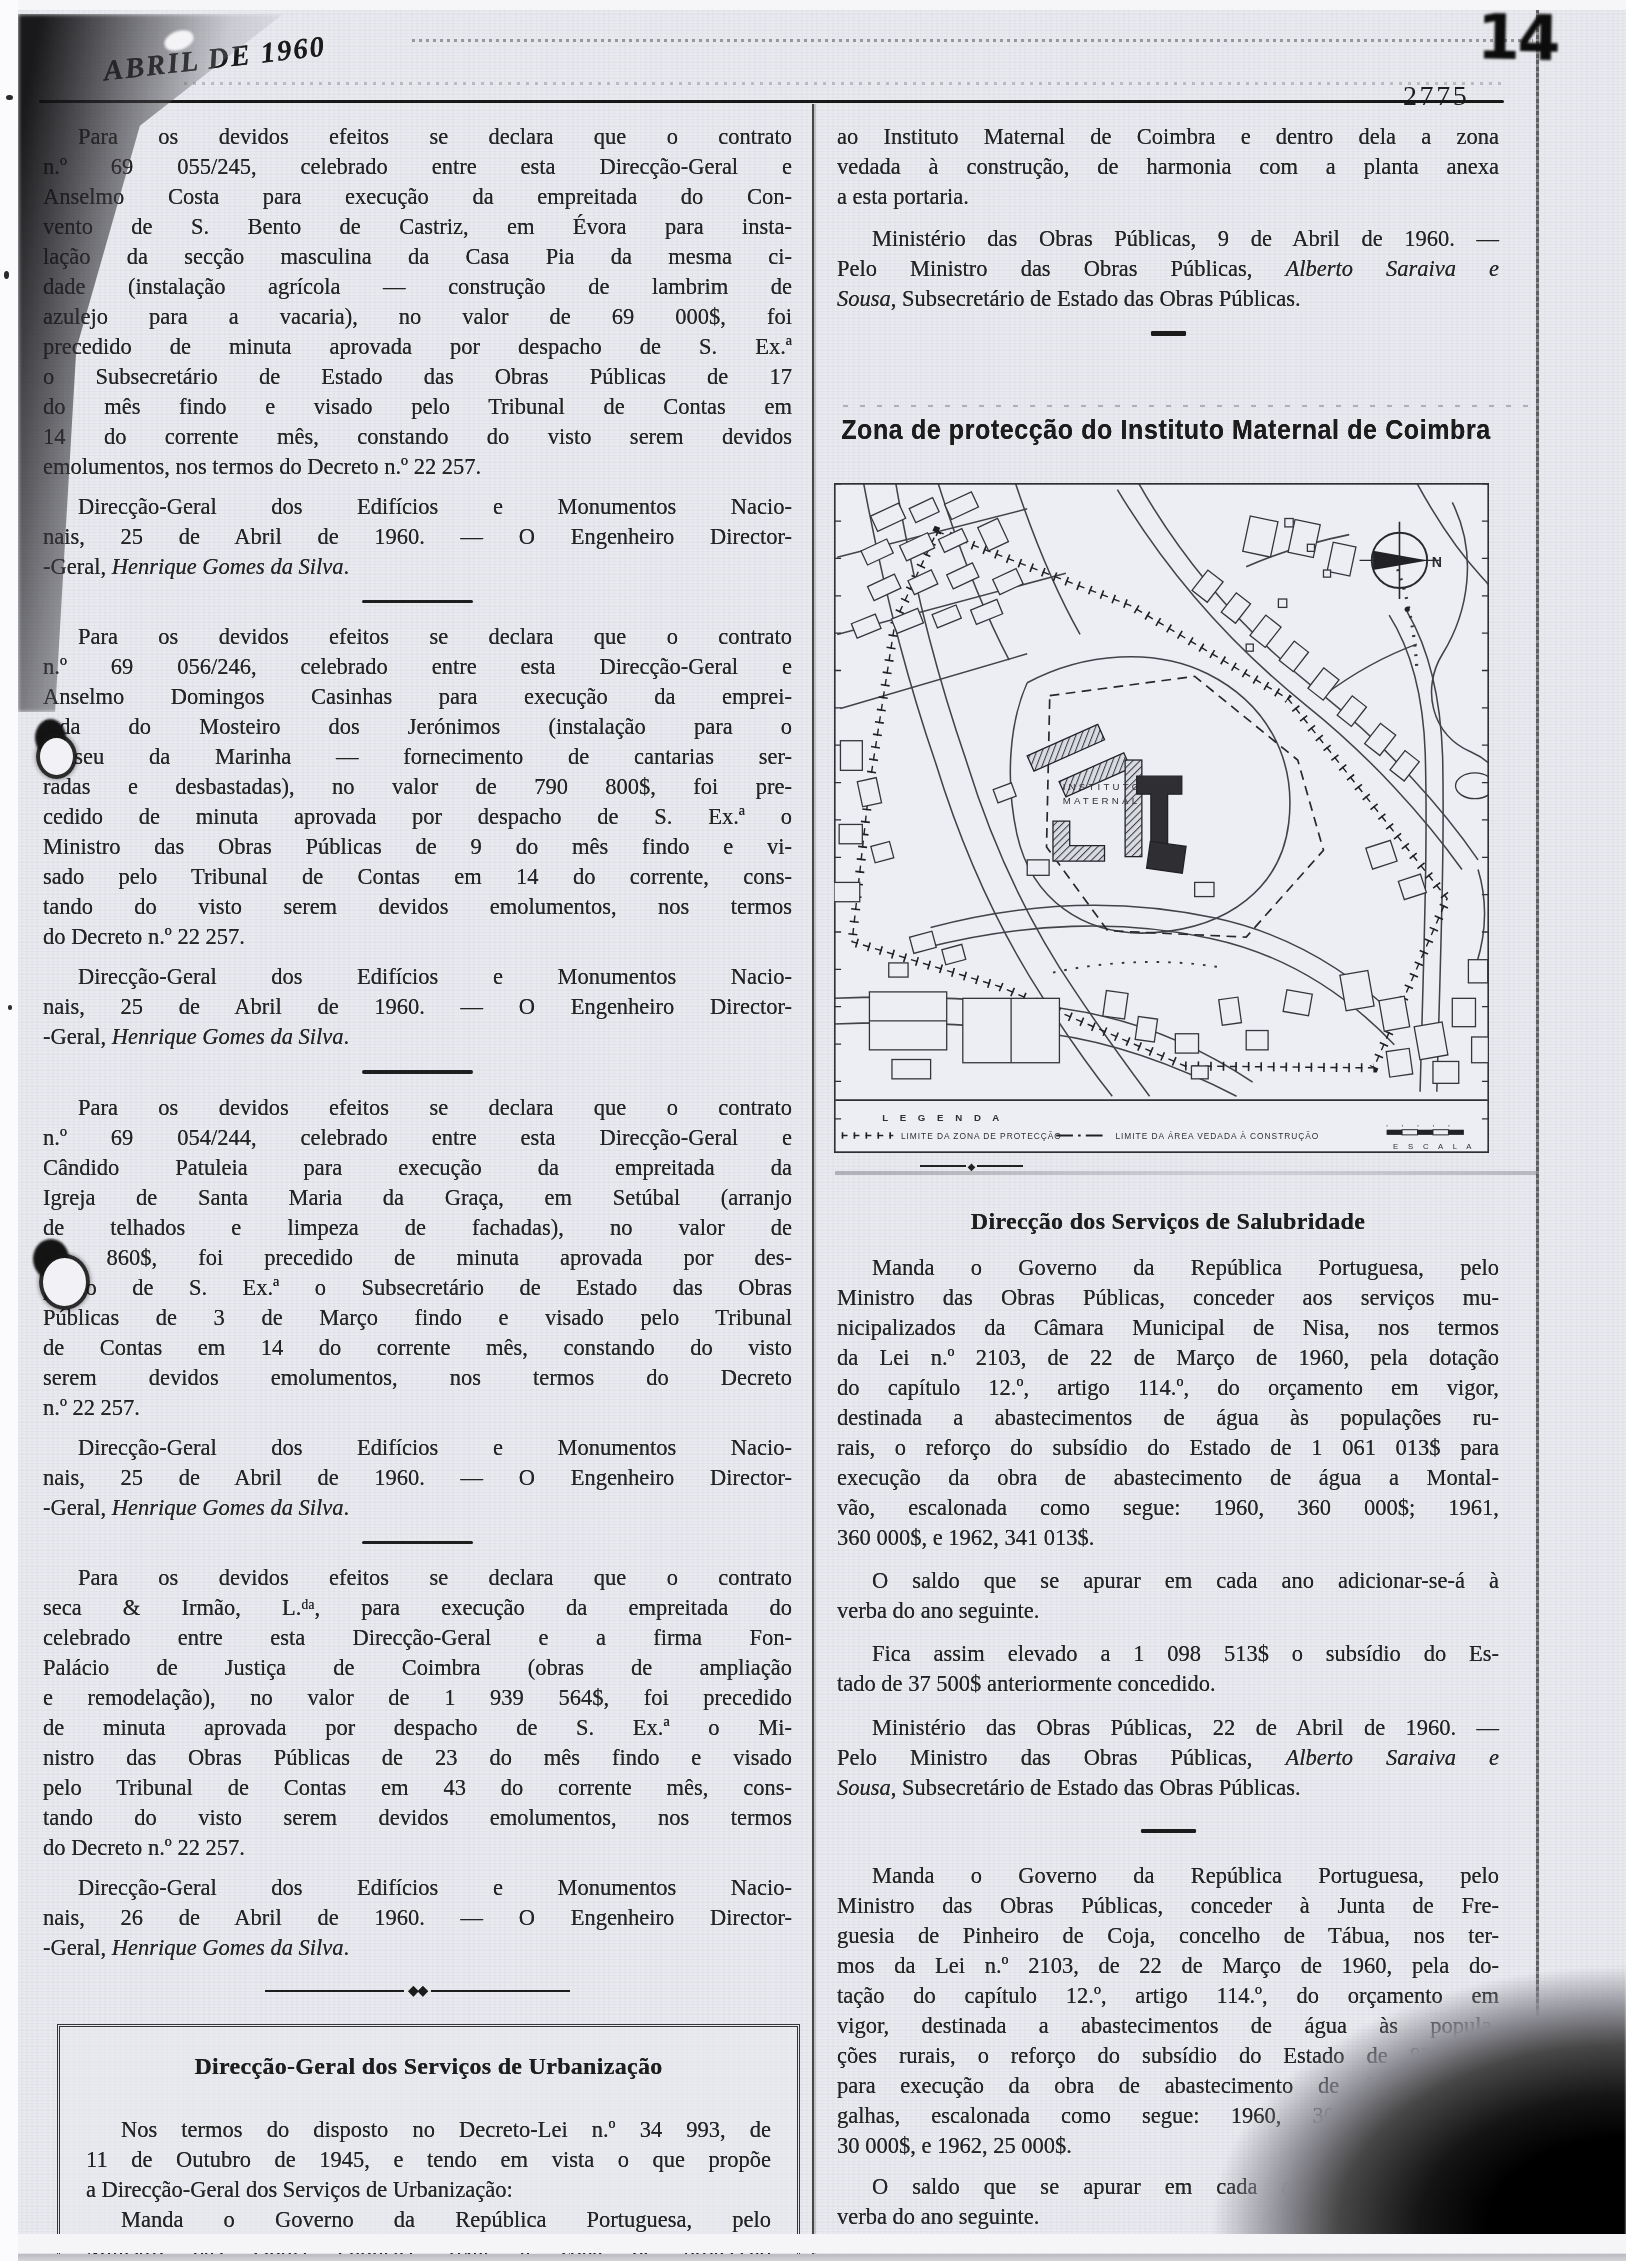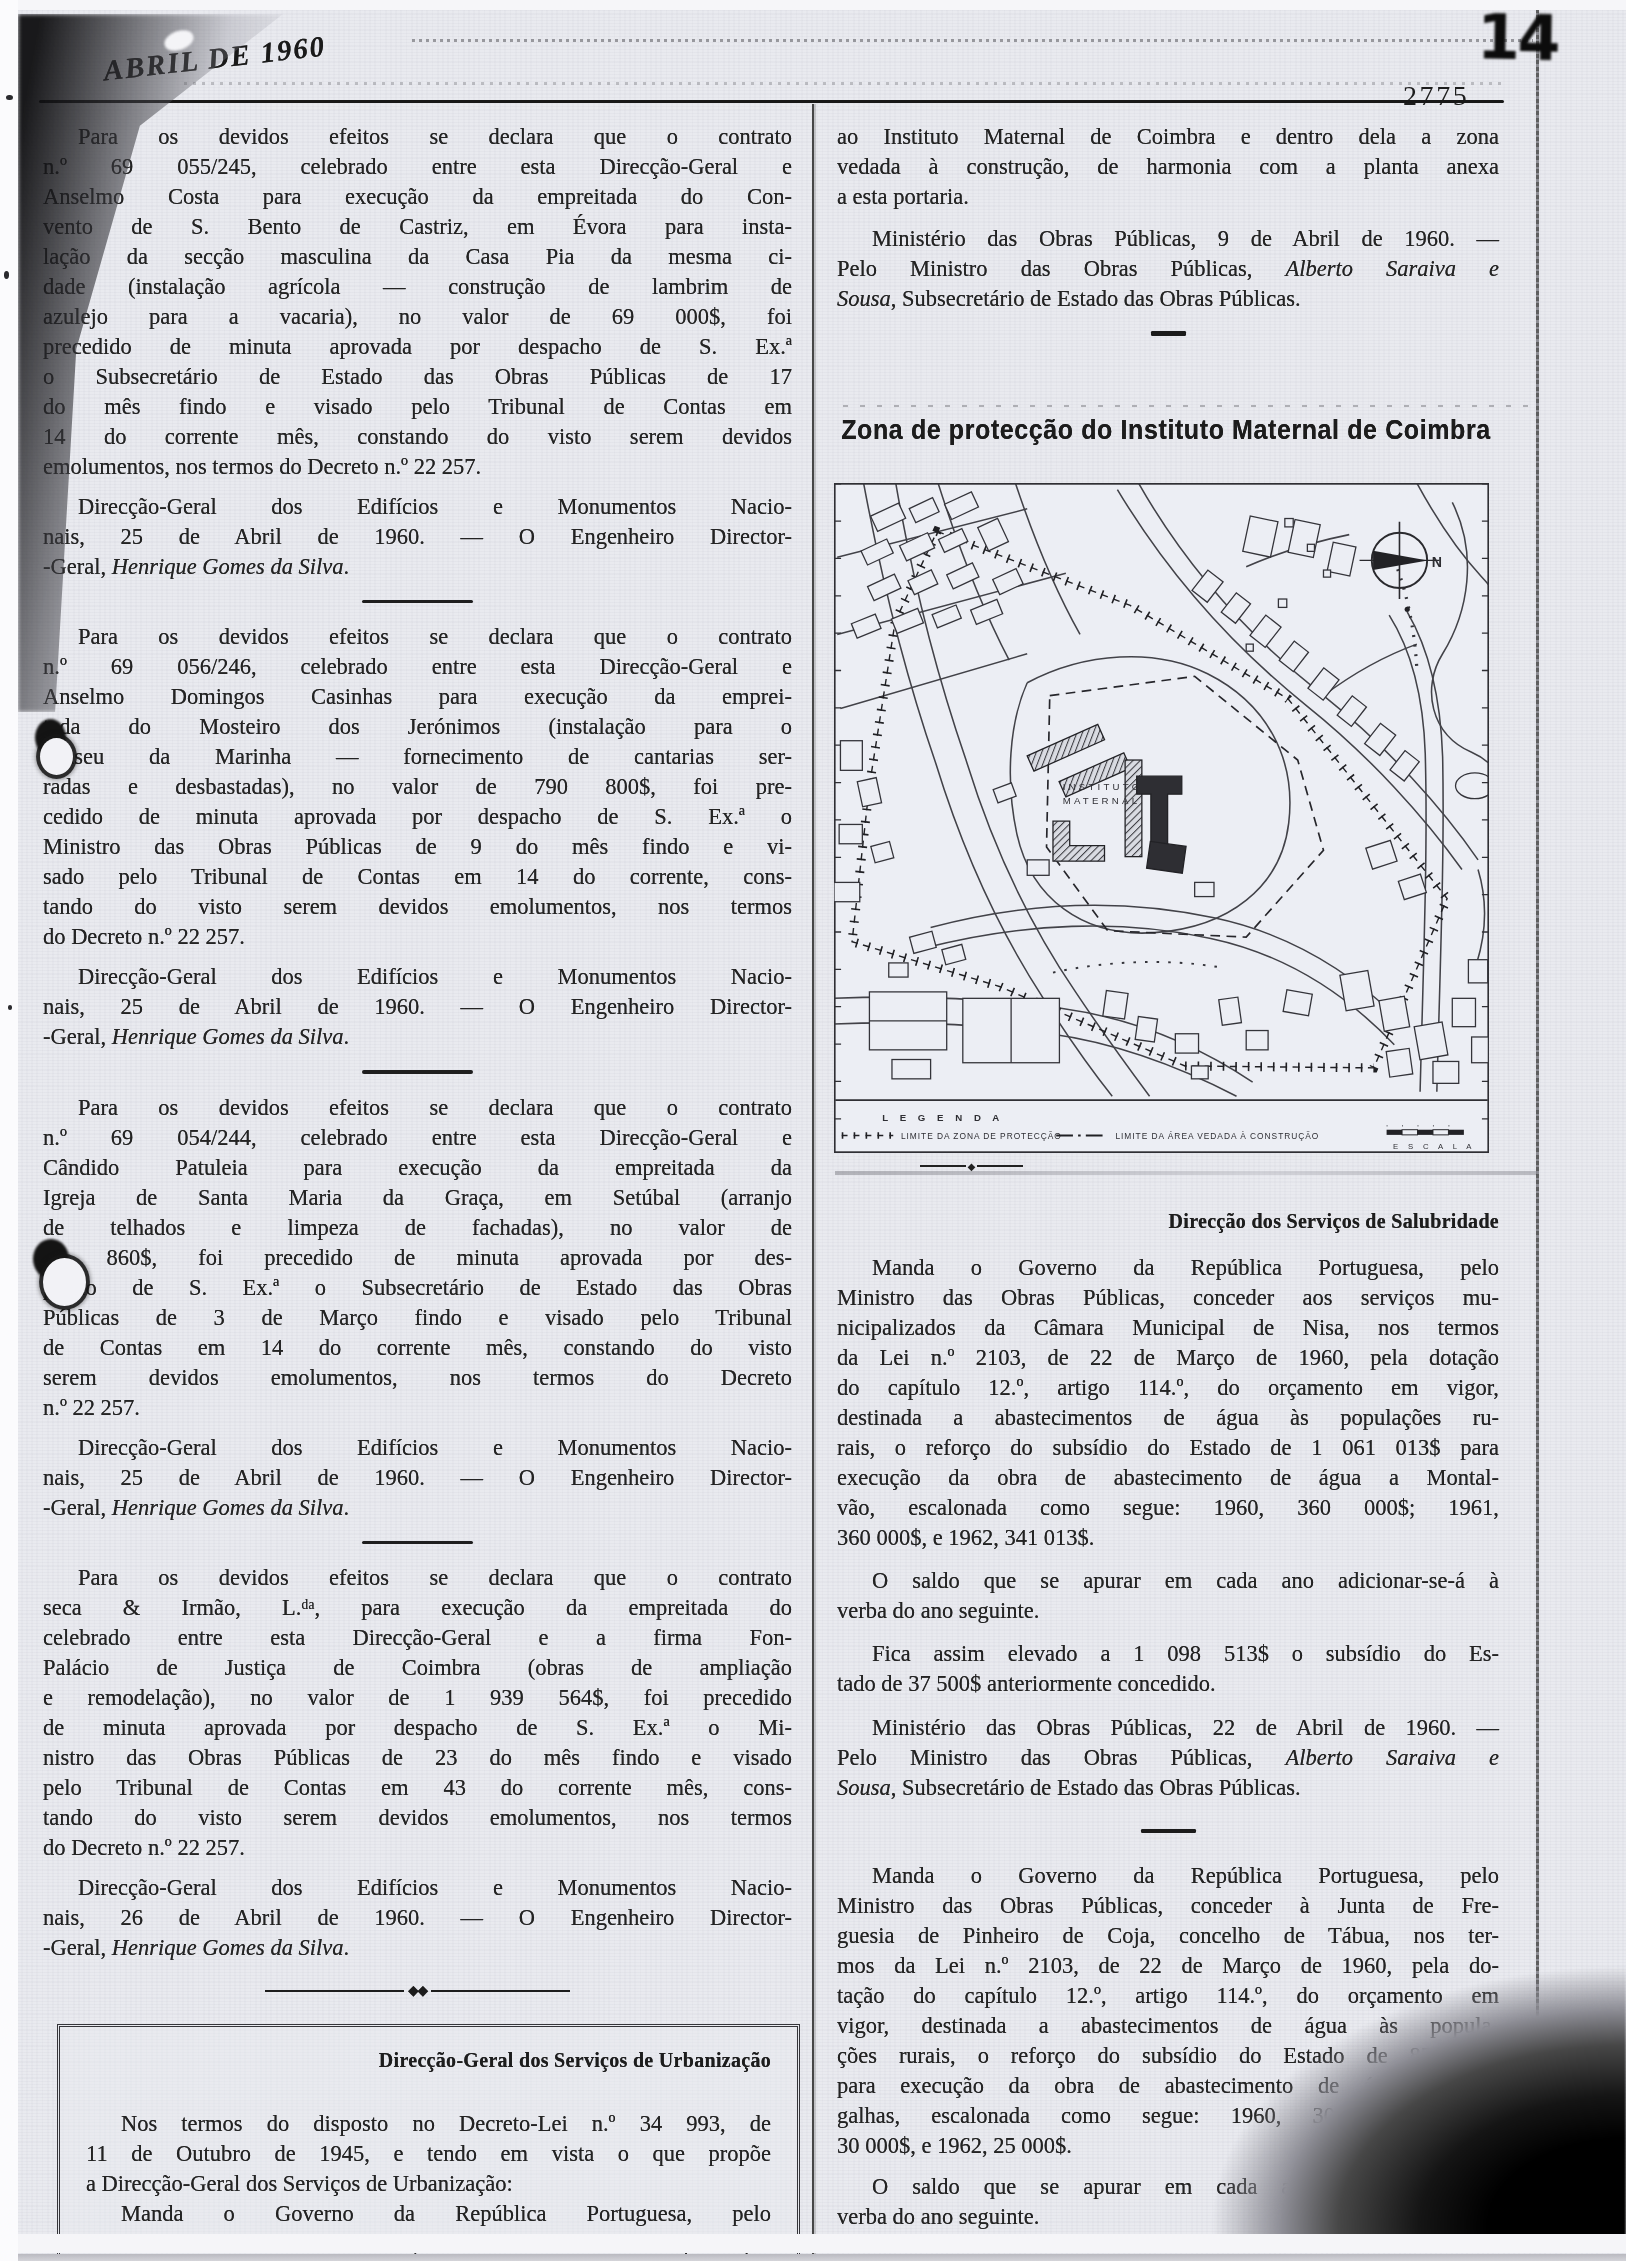--- a/index.html
+++ b/index.html
@@ -15,21 +15,21 @@
   .para .ln:last-child{text-align-last:left;}
   .para.cont .ln:last-child{text-align-last:justify;}
   .para.indent .ln:first-child{text-indent:35px;}
   .gap4{margin-top:10px}.gap18{margin-top:11.6px}.gap20{margin-top:13px}.gap22{margin-top:14px}
   .div-short{width:111px;height:3.2px;background:#1e1e1e;margin:18px auto 19.3px;border-radius:1.9px;}
   .div-tiny{width:35px;height:5.2px;background:#1b1b1b;margin:17px auto 0;border-radius:1.3px;}
   .div-med{width:55px;height:3.9px;background:#1b1b1b;margin:26px auto 28px;border-radius:1.3px;}
   .div-fancy{display:flex;align-items:center;justify-content:center;margin-top:24.5px;}
   .div-fancy .bar{width:139px;height:1.9px;background:#1c1c1c;}
   .div-fancy .dia{font-size:14px;line-height:6.4px;color:#1c1c1c;margin:0 3.9px;letter-spacing:-1.3px;}
-  .heading{font-weight:bold;text-align:right;font-size:20px;letter-spacing:0.3px;color:#1d1d1d;
+  .heading{font-weight:bold;text-align:center;font-size:24px;letter-spacing:0.3px;color:#1d1d1d;
     text-shadow:0 0 0.5px rgba(25,25,25,.8);}
   
   .hdr-date{position:absolute;left:103px;top:43px;font-style:italic;font-weight:bold;font-size:29px;
     letter-spacing:1.9px;transform:rotate(-6.5deg);color:#1a1a1a;z-index:6;}
   .hdr-page{position:absolute;left:1403px;top:80px;font-size:28px;letter-spacing:2.6px;color:#1d1d1d;z-index:6;}
   .hdr-rule{position:absolute;left:39px;top:100px;width:1465px;height:3.2px;background:#181818;border-radius:1.9px;z-index:6;}
   .stamp{position:absolute;left:1477px;top:1.3px;font-family:"DejaVu Sans",sans-serif;font-weight:900;
     font-size:62px;letter-spacing:-2.6px;color:#0c0c0c;filter:blur(0.8px);transform:rotate(1deg);z-index:9;}
   
   .col-divider{position:absolute;left:812px;top:104px;width:1.9px;height:2152px;background:#2b2b2b;opacity:.85;
@@ -73,21 +73,21 @@
   .map-caption{position:absolute;left:839px;top:415px;width:654px;text-align:center;z-index:5;
     font-family:"Liberation Sans",sans-serif;font-weight:bold;font-size:25px;letter-spacing:0.6px;
     color:#1c1c1c;text-shadow:0 0 0.6px #222;transform:scaleY(1.08);}
   .map-wrap{position:absolute;left:834px;top:483px;width:655px;height:670px;z-index:5;}
   .map-deco{position:absolute;left:920px;top:1160px;width:103px;display:flex;align-items:center;z-index:6;}
   .map-deco .bar{flex:1;height:1.9px;background:#222;}
   .map-deco .dia{font-size:10.3px;color:#222;margin:0 1.9px;}
   
   .ubox{position:absolute;left:57px;top:2024px;width:743px;height:277px;border:3.9px double #35353a;
     box-sizing:border-box;padding:17px 26px 0 26px;z-index:5;background:rgba(233,234,239,.4);}
-  .ubox .heading{margin-top:1px;}
+  .ubox .heading{margin-top:7px;}
   .ubox .para{margin-top:34px;}
   .ubox .para + .para{margin-top:0px;}
   svg text{font-family:"Liberation Sans",sans-serif;fill:#2e2e33;}
 </style>
 </head>
 <body>
 
 <div class="screen">
 
   <div class="hdr-date txt">ABRIL DE 1960</div>

